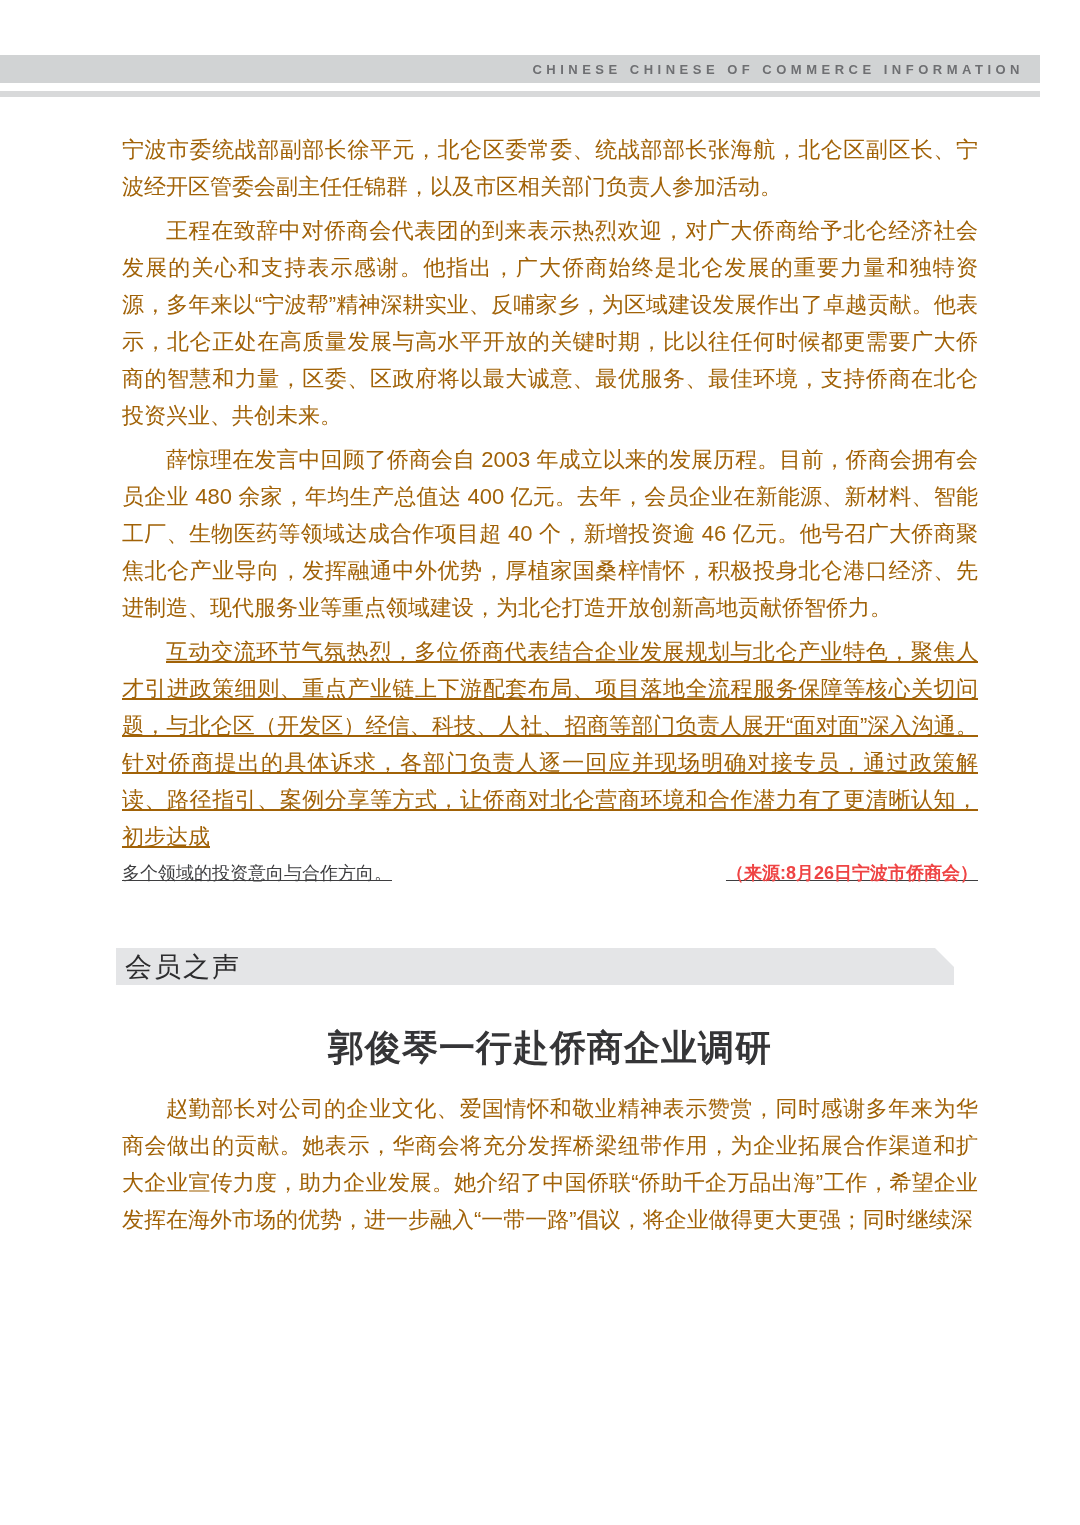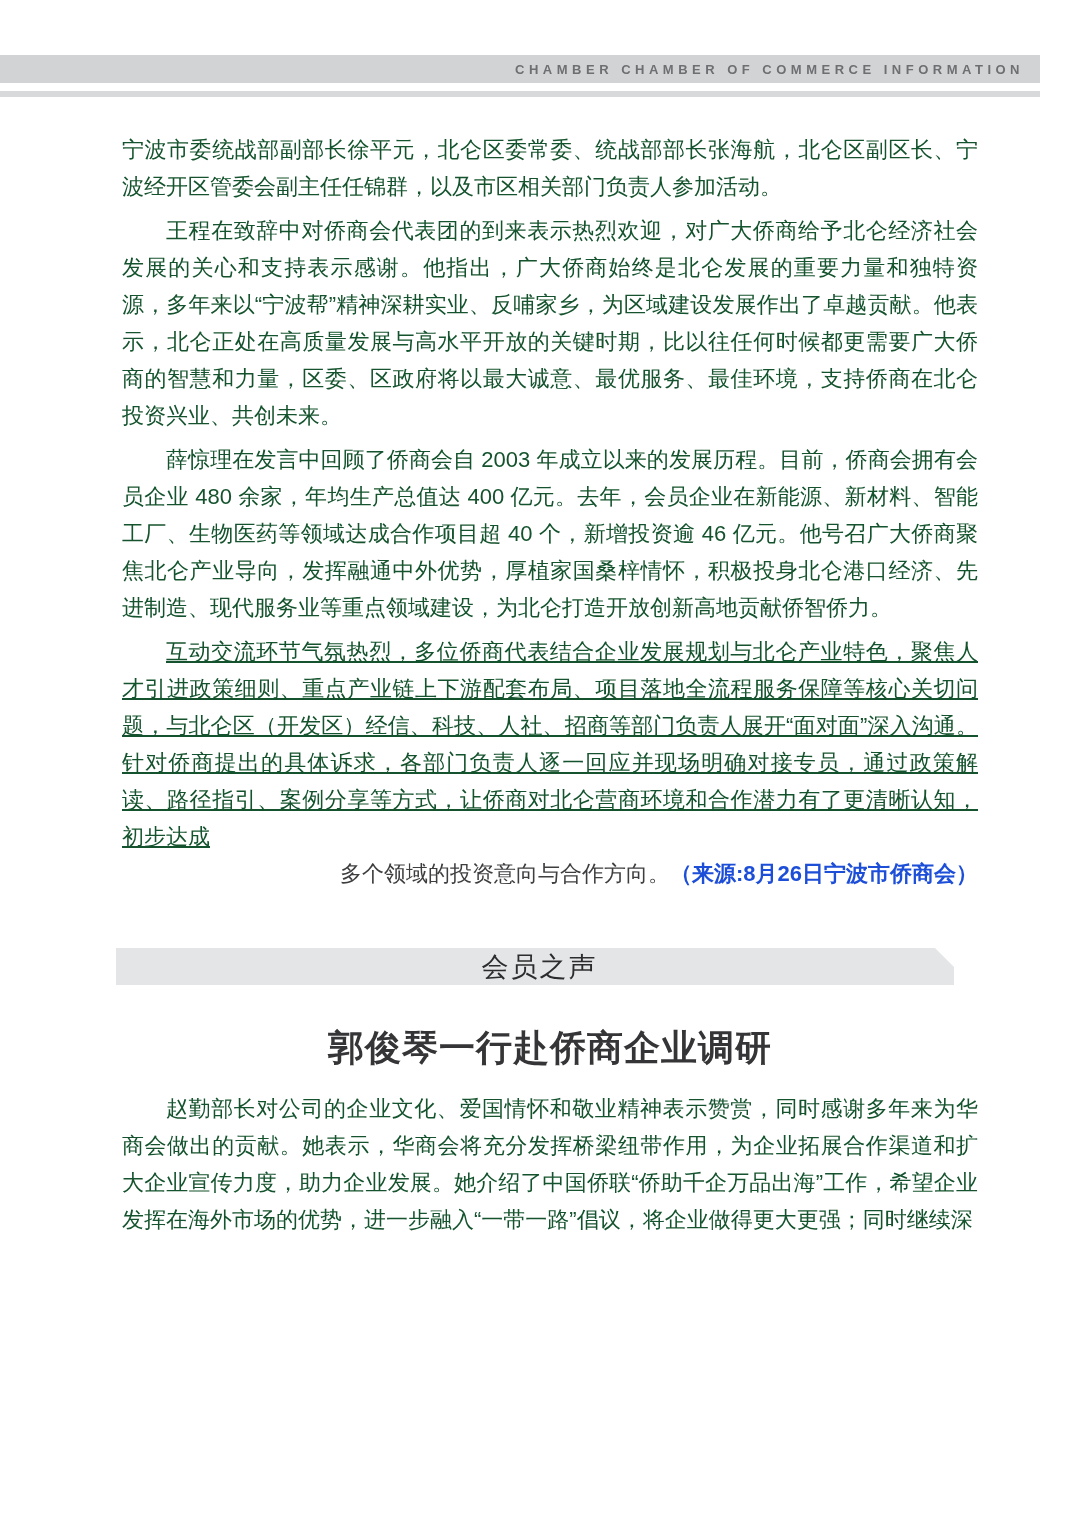--- a/index.html
+++ b/index.html
@@ -44,47 +44,47 @@
     left: 122px;
     width: 856px;
   }
 
   .body-par {
     font-size: 22px;
     line-height: 37px;
     text-align: justify;
     text-align-last: left;
     text-indent: 2em;
-    color: #14532d;
+    color: #a16207;
     margin-bottom: 7px;
   }
   .body-par.no-indent { text-indent: 0; }
   .body-par.tail { margin-bottom: 0; text-decoration: underline; }
 
   .last-line {
-    font-size: 22px;
+    font-size: 18px;
     line-height: 37px;
     display: flex;
-    justify-content: flex-end;
+    justify-content: space-between;
     align-items: baseline;
     margin-bottom: 0;
+    text-decoration: underline;
   }
   .last-line .left-part { color: #3e3e40; }
-  .last-line .source { font-weight: 700; color: #1d4ed8; white-space: nowrap; }
+  .last-line .source { font-weight: 700; color: #ef4444; white-space: nowrap; }
 
   
   .section-bar {
     margin: 56px 0 0 -6px;
     width: 838px;
     height: 37px;
     background: #e4e5e7;
     clip-path: polygon(0 0, calc(100% - 19px) 0, 100% 19px, 100% 100%, 0 100%);
     display: flex;
     align-items: center;
-    justify-content: center;
   }
   .section-title {
     font-family: "Liberation Serif", "DejaVu Serif", serif;
     font-size: 27px;
     letter-spacing: 2px;
     color: #2c2c2e;
     padding-left: 9px;
     font-weight: 400;
   }
 
@@ -98,21 +98,21 @@
     color: #353537;
     letter-spacing: 1px;
   }
   .article-body { margin-top: 21px; }
   .article-body .body-par { margin-bottom: 5px; }
 </style>
 </head>
 <body>
 
 <header class="header-banner">
-  <span class="banner-title">CHAMBER CHAMBER OF COMMERCE INFORMATION</span>
+  <span class="banner-title">CHINESE CHINESE OF COMMERCE INFORMATION</span>
 </header>
 <div class="header-divider"></div>
 
 <main class="content">
 
   <section>
     <p class="body-par no-indent">宁波市委统战部副部长徐平元，北仑区委常委、统战部部长张海航，北仑区副区长、宁波经开区管委会副主任任锦群，以及市区相关部门负责人参加活动。</p>
     <p class="body-par">王程在致辞中对侨商会代表团的到来表示热烈欢迎，对广大侨商给予北仑经济社会发展的关心和支持表示感谢。他指出，广大侨商始终是北仑发展的重要力量和独特资源，多年来以“宁波帮”精神深耕实业、反哺家乡，为区域建设发展作出了卓越贡献。他表示，北仑正处在高质量发展与高水平开放的关键时期，比以往任何时候都更需要广大侨商的智慧和力量，区委、区政府将以最大诚意、最优服务、最佳环境，支持侨商在北仑投资兴业、共创未来。</p>
     <p class="body-par">薛惊理在发言中回顾了侨商会自 2003 年成立以来的发展历程。目前，侨商会拥有会员企业 480 余家，年均生产总值达 400 亿元。去年，会员企业在新能源、新材料、智能工厂、生物医药等领域达成合作项目超 40 个，新增投资逾 46 亿元。他号召广大侨商聚焦北仑产业导向，发挥融通中外优势，厚植家国桑梓情怀，积极投身北仑港口经济、先进制造、现代服务业等重点领域建设，为北仑打造开放创新高地贡献侨智侨力。</p>
     <p class="body-par tail">互动交流环节气氛热烈，多位侨商代表结合企业发展规划与北仑产业特色，聚焦人才引进政策细则、重点产业链上下游配套布局、项目落地全流程服务保障等核心关切问题，与北仑区（开发区）经信、科技、人社、招商等部门负责人展开“面对面”深入沟通。针对侨商提出的具体诉求，各部门负责人逐一回应并现场明确对接专员，通过政策解读、路径指引、案例分享等方式，让侨商对北仑营商环境和合作潜力有了更清晰认知，初步达成</p>

